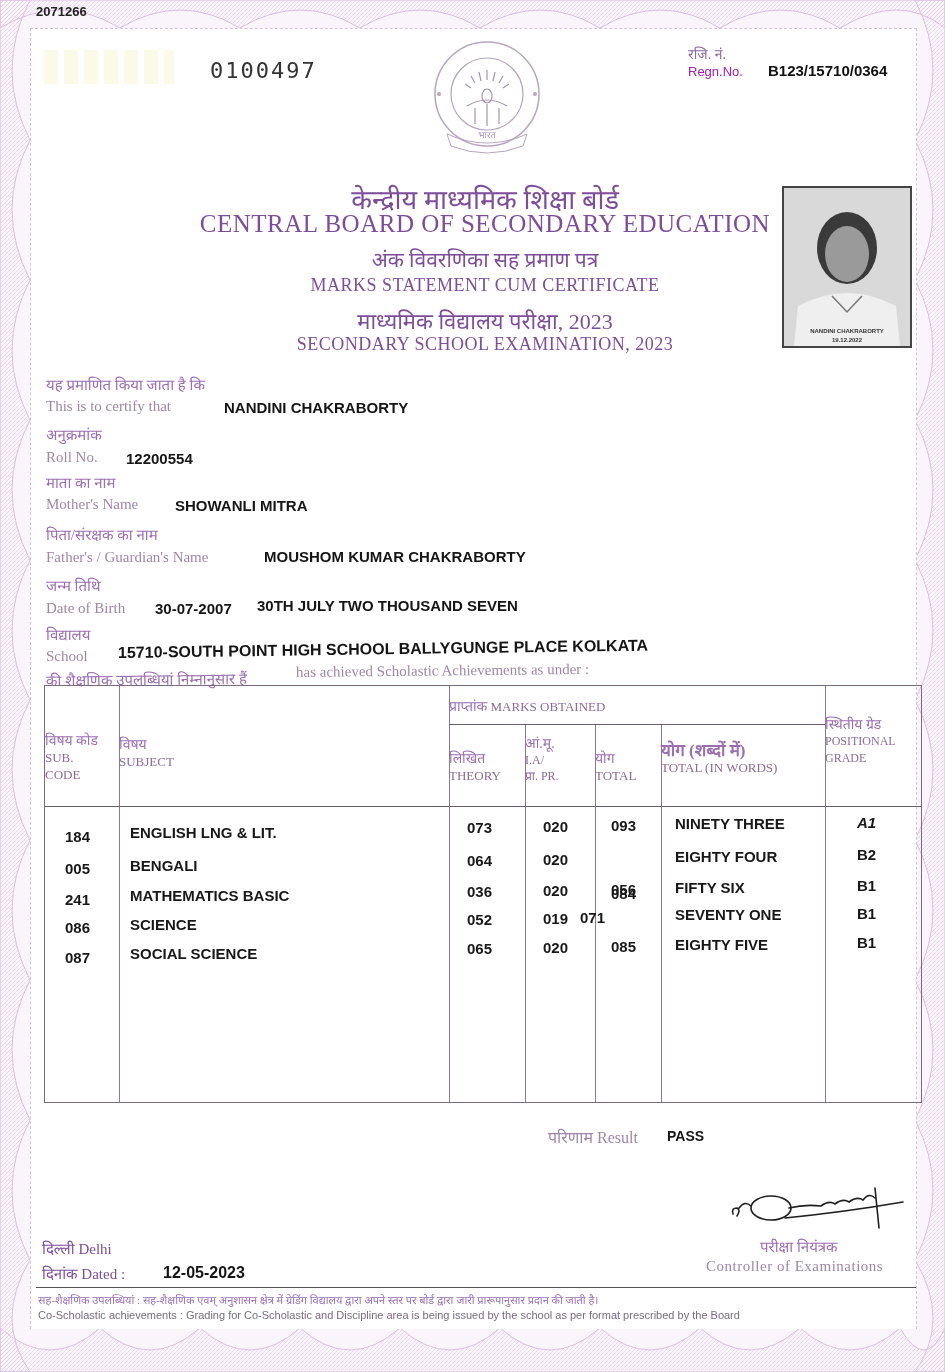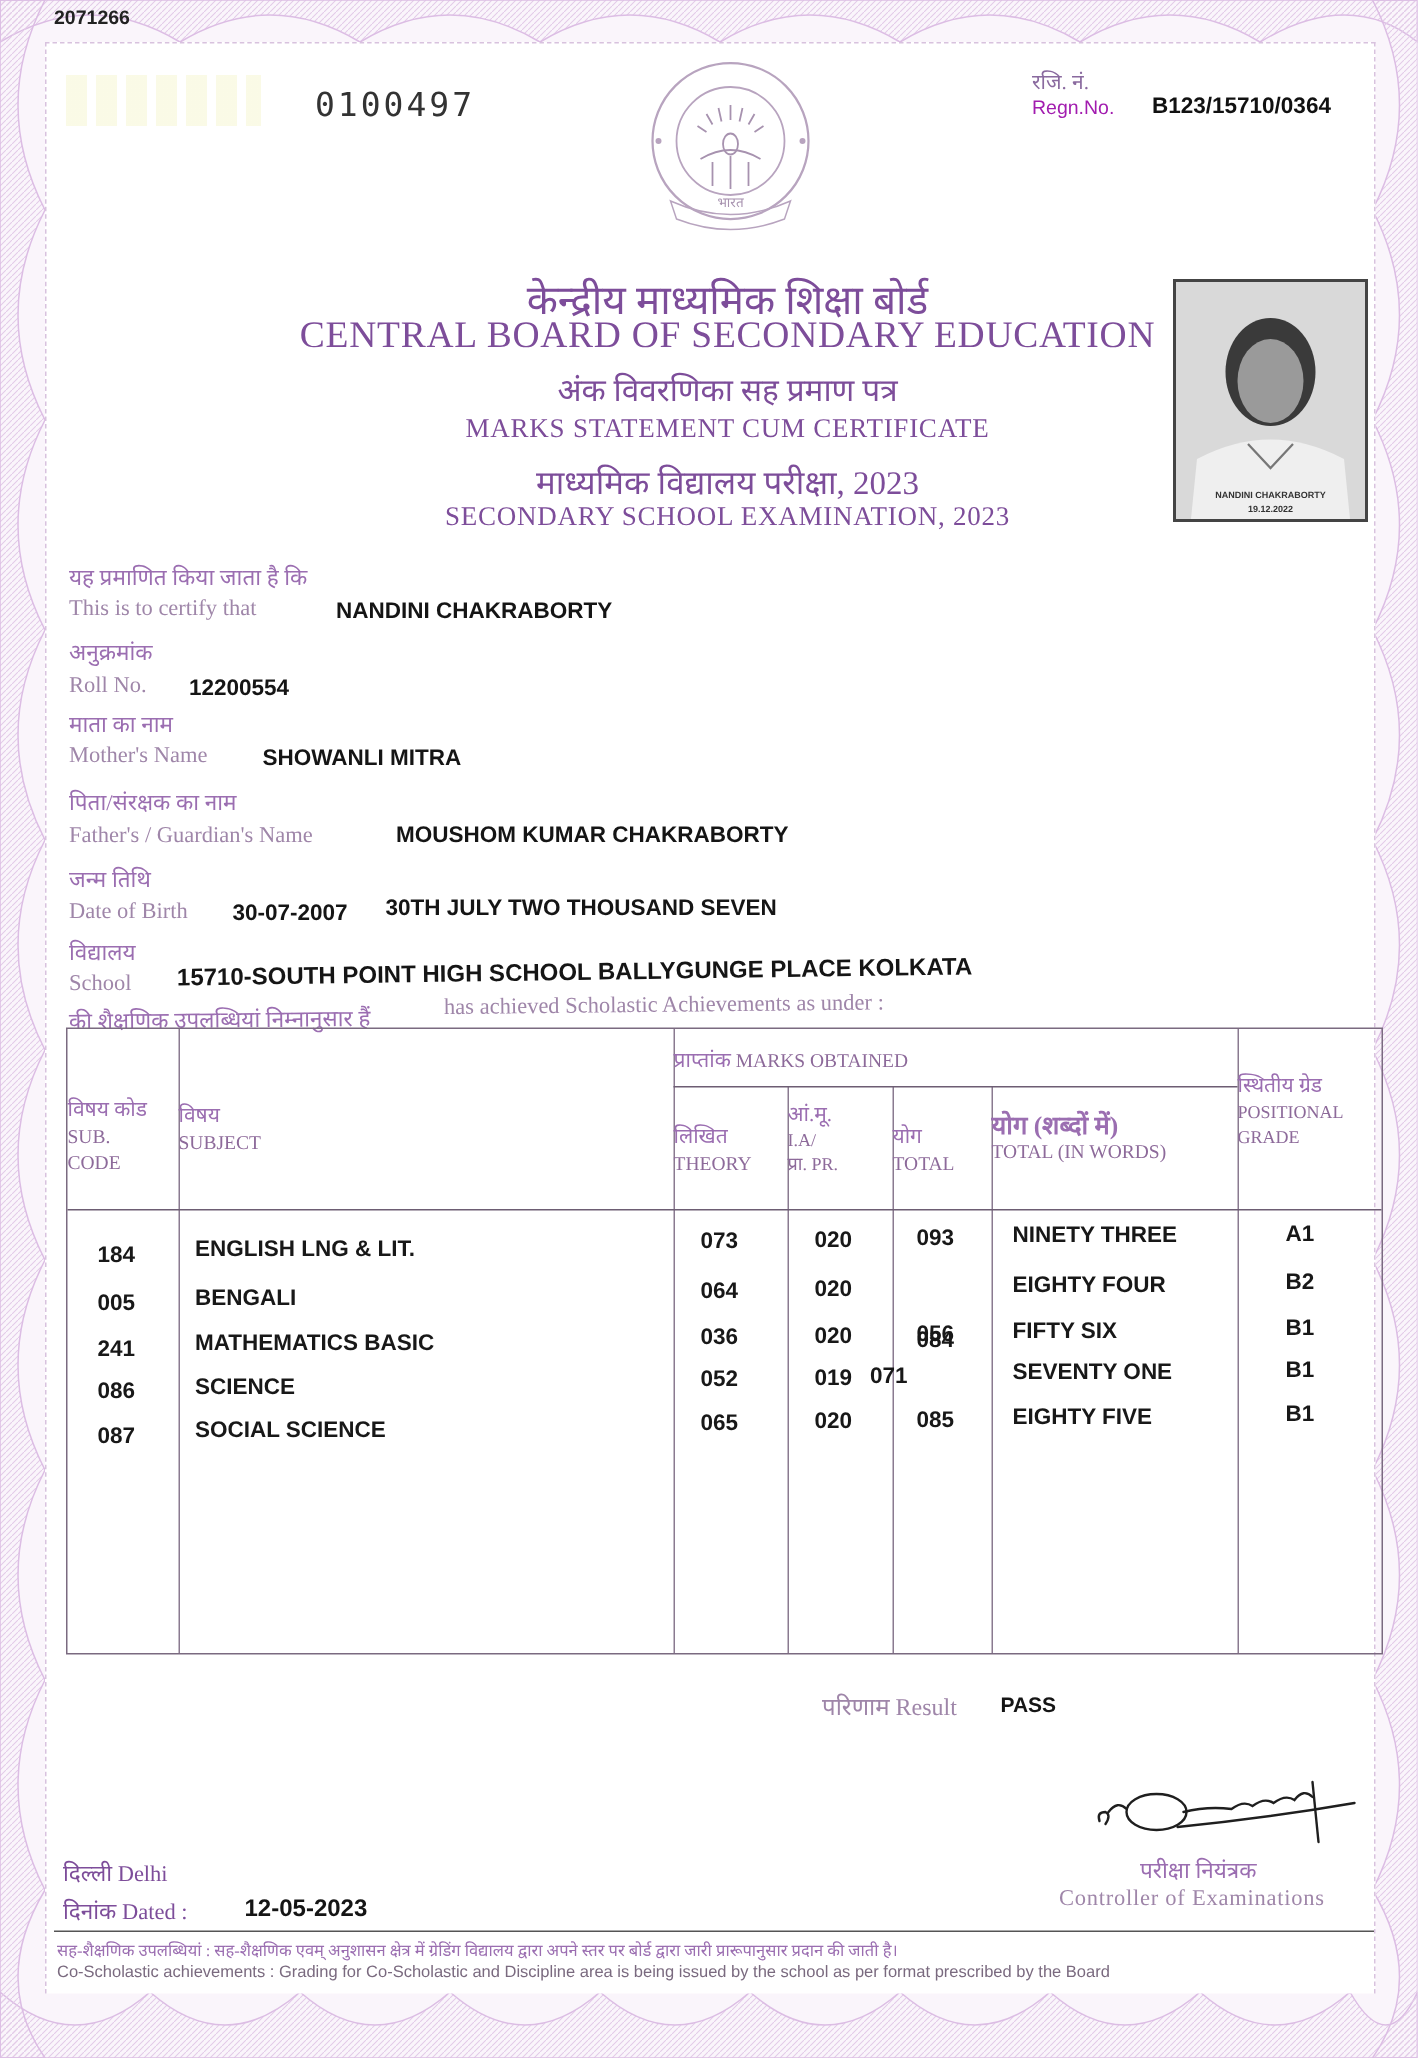--- a/index.html
+++ b/index.html
@@ -205,21 +205,21 @@
     <div>GRADE</div>
   </div>
 
   <div>
     <div class="cell" style="left:20px;top:142px;">184</div>
     <div class="cell" style="left:85px;top:138px;">ENGLISH LNG &amp; LIT.</div>
     <div class="cell" style="left:422px;top:133px;">073</div>
     <div class="cell" style="left:498px;top:132px;">020</div>
     <div class="cell" style="left:566px;top:131px;">093</div>
     <div class="cell" style="left:630px;top:129px;">NINETY THREE</div>
-    <div class="cell" style="left:812px;top:128px;">A1</div>
+    <div class="cell" style="left:812px;top:128px;font-style:italic;">A1</div>
   </div>
   <div>
     <div class="cell" style="left:20px;top:174px;">005</div>
     <div class="cell" style="left:85px;top:171px;">BENGALI</div>
     <div class="cell" style="left:422px;top:166px;">064</div>
     <div class="cell" style="left:498px;top:165px;">020</div>
     <div class="cell" style="left:566px;top:164px;margin-top:35px;">084</div>
     <div class="cell" style="left:630px;top:162px;">EIGHTY FOUR</div>
     <div class="cell" style="left:812px;top:160px;">B2</div>
   </div>

